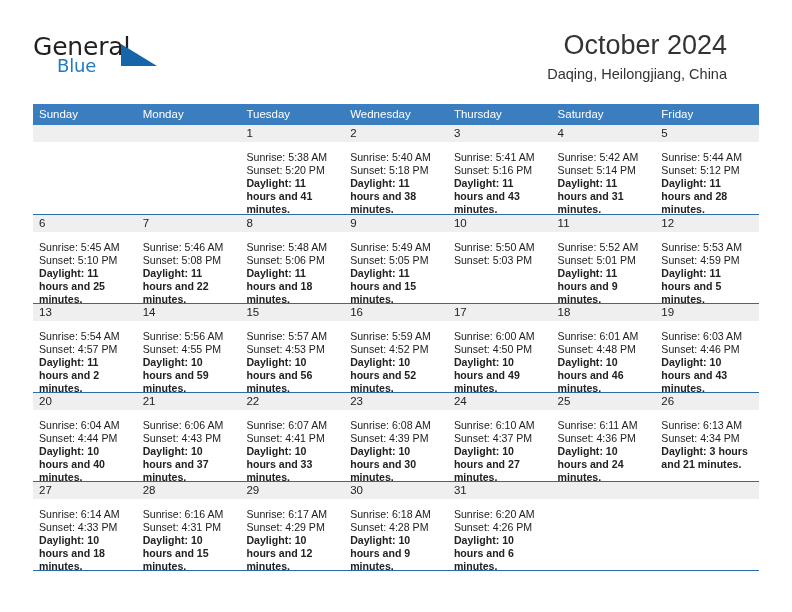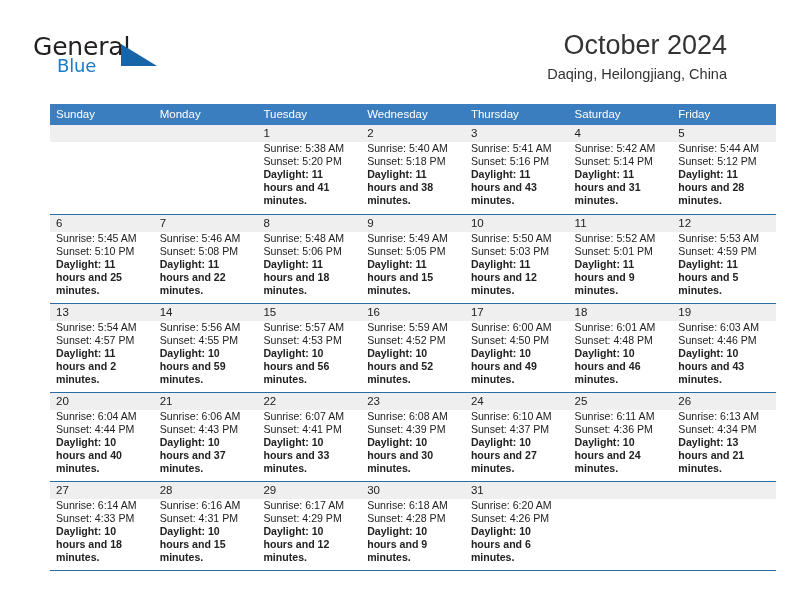--- a/index.html
+++ b/index.html
@@ -80,21 +80,21 @@
     font-size: 14.5px;
     color: #333333;
     line-height: 22px;
     margin-top: 1px;
     white-space: nowrap;
   }
 
   
   .calendar {
     position: absolute;
-    left: 50px;
+    left: 33px;
     top: 104px;
     width: 726px;
   }
   .weekday-row {
     display: flex;
     background: #3a7ebf;
     height: 21px;
   }
   .weekday {
     flex: 1 1 0;
@@ -125,21 +125,21 @@
   .day-head {
     height: 17px;
     background: #efefef;
     font-size: 11.5px;
     line-height: 17px;
     padding-left: 6px;
     color: #222222;
     box-sizing: border-box;
   }
   .day-body {
-    padding: 0 6px 0 6px;
+    padding: 9px 6px 0 6px;
     font-size: 10.6px;
     line-height: 12.9px;
     color: #222222;
   }
   .day-body div {
     white-space: nowrap;
   }
   .daylight-line {
     white-space: normal !important;
     font-weight: bold;
@@ -269,21 +269,20 @@
               <div>Sunrise: 5:49 AM</div>
               <div>Sunset: 5:05 PM</div>
               <div class="daylight-line">Daylight: 11 hours and 15 minutes.</div>
             </div>
           </div>
           <div class="day-cell">
             <div class="day-head">10</div>
             <div class="day-body">
               <div>Sunrise: 5:50 AM</div>
               <div>Sunset: 5:03 PM</div>
-              <div class="daylight-line">Daylight: 11 hours and 12 minutes.</div>
             </div>
           </div>
           <div class="day-cell">
             <div class="day-head">11</div>
             <div class="day-body">
               <div>Sunrise: 5:52 AM</div>
               <div>Sunset: 5:01 PM</div>
               <div class="daylight-line">Daylight: 11 hours and 9 minutes.</div>
             </div>
           </div>
@@ -401,21 +400,21 @@
               <div>Sunrise: 6:11 AM</div>
               <div>Sunset: 4:36 PM</div>
               <div class="daylight-line">Daylight: 10 hours and 24 minutes.</div>
             </div>
           </div>
           <div class="day-cell">
             <div class="day-head">26</div>
             <div class="day-body">
               <div>Sunrise: 6:13 AM</div>
               <div>Sunset: 4:34 PM</div>
-              <div class="daylight-line">Daylight: 13 hours and 21 minutes.</div>
+              <div class="daylight-line">Daylight: 3 hours and 21 minutes.</div>
             </div>
           </div>
         </div>
         <div class="week-row">
           <div class="day-cell">
             <div class="day-head">27</div>
             <div class="day-body">
               <div>Sunrise: 6:14 AM</div>
               <div>Sunset: 4:33 PM</div>
               <div class="daylight-line">Daylight: 10 hours and 18 minutes.</div>

